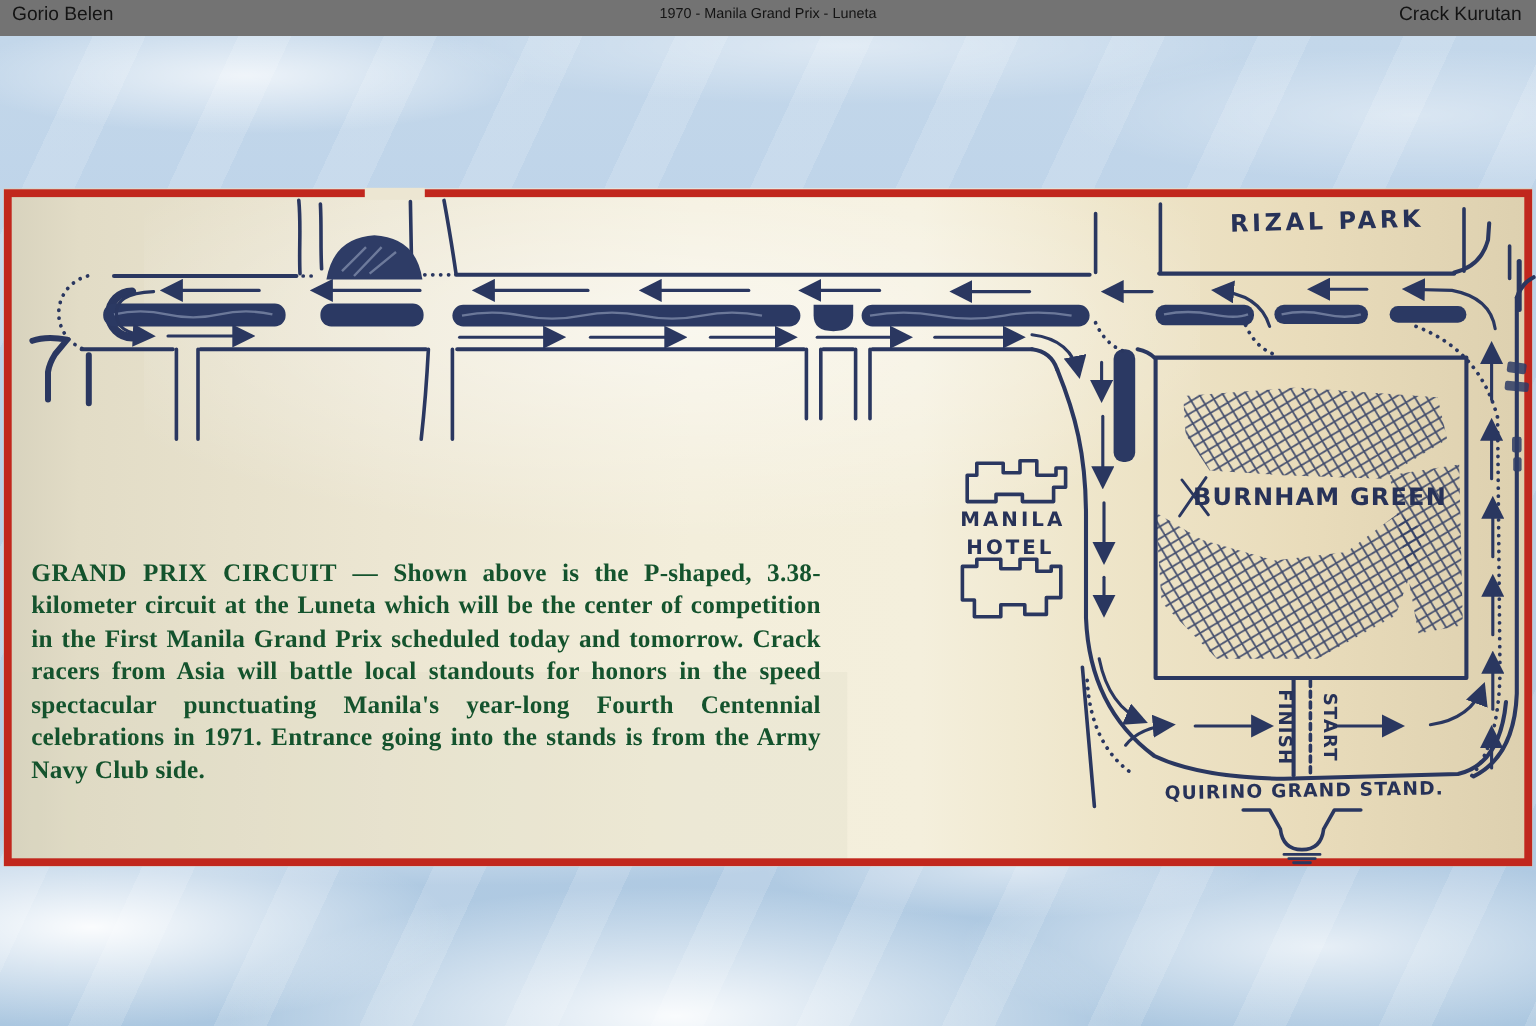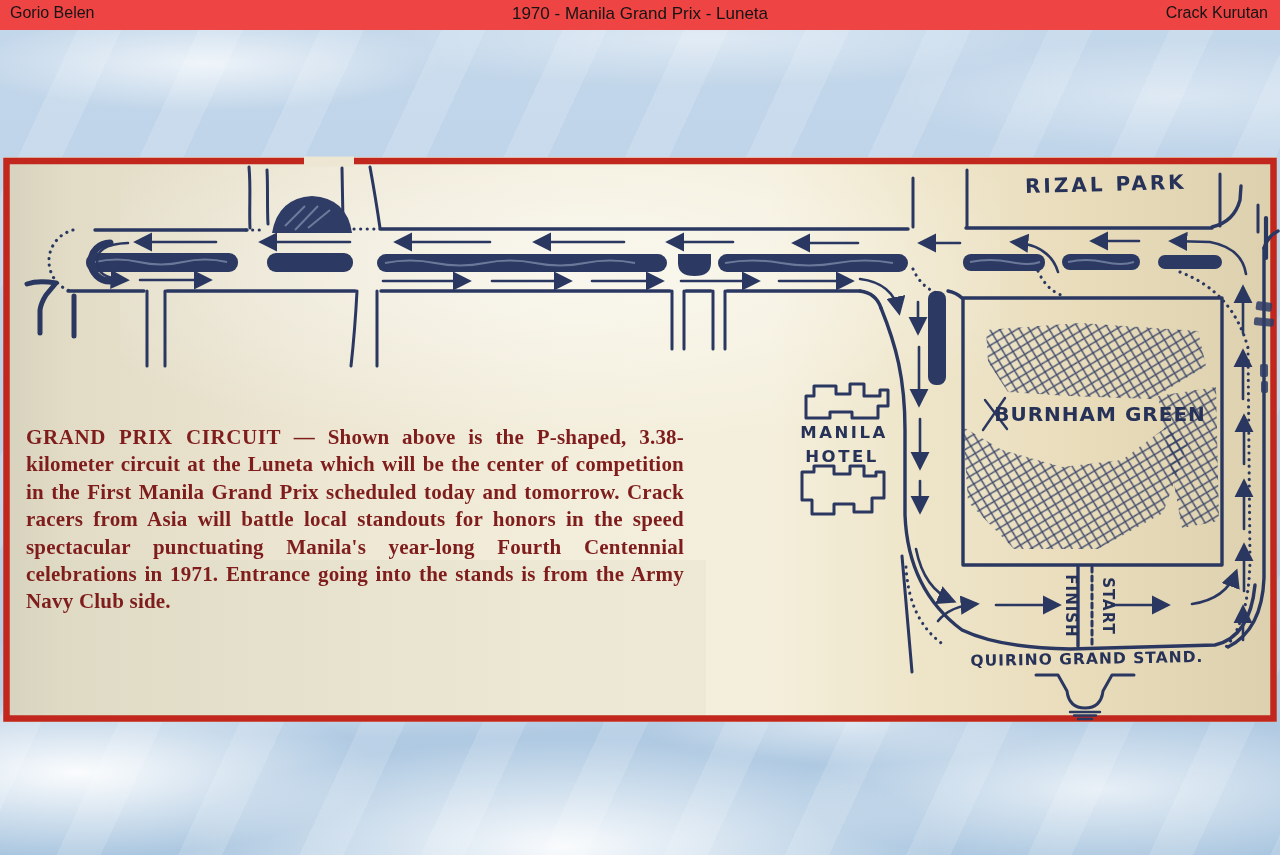--- a/index.html
+++ b/index.html
@@ -1,21 +1,21 @@
 <!DOCTYPE html>
 <html><head>
 <meta charset="utf-8">
 <style>
   html,body{margin:0;padding:0;background:#888;}
   .stage{position:relative;width:1280px;height:855px;overflow:hidden;background:#fff;
          font-family:"Liberation Sans",sans-serif;}
   
-  .header{position:absolute;left:0;top:0;width:1280px;height:30px;background:#ef4444;z-index:4;}
+  .header{position:absolute;left:0;top:0;width:1280px;height:30px;background:#737373;z-index:4;}
   .header .left{position:absolute;left:10px;top:4px;font-size:16px;color:#141414;}
-  .header .center{position:absolute;left:0;right:0;top:4px;text-align:center;font-size:17px;color:#141414;}
+  .header .center{position:absolute;left:0;right:0;top:4px;text-align:center;font-size:12px;color:#141414;}
   .header .right{position:absolute;right:12px;top:4px;font-size:16px;color:#141414;}
   
   .sky{position:absolute;left:0;top:30px;width:1280px;height:825px;z-index:1;
     background:
       radial-gradient(ellipse 430px 120px at 6% 90%, rgba(255,255,255,.95), rgba(255,255,255,0) 70%),
       radial-gradient(ellipse 520px 150px at 44% 99%, rgba(255,255,255,.92), rgba(255,255,255,0) 72%),
       radial-gradient(ellipse 430px 110px at 86% 92%, rgba(255,255,255,.7), rgba(255,255,255,0) 70%),
       radial-gradient(ellipse 620px 90px at 30% 78%, rgba(255,255,255,.55), rgba(255,255,255,0) 72%),
       radial-gradient(ellipse 300px 60px at 66% 84%, rgba(255,255,255,.5), rgba(255,255,255,0) 70%),
       radial-gradient(ellipse 340px 70px at 16% 4%, rgba(255,255,255,.7), rgba(255,255,255,0) 70%),
@@ -27,23 +27,23 @@
   svg.map{position:absolute;left:0;top:0;z-index:2;}
   .ink{stroke:#2a3760;fill:none;stroke-linecap:round;stroke-linejoin:round;}
   .w2{stroke-width:2.4}.w3{stroke-width:3}.w35{stroke-width:3.4}.w4{stroke-width:4.2}.w5{stroke-width:5}.w7{stroke-width:7}
   .arrow{stroke:#2a3760;stroke-width:2.6;fill:none;stroke-linecap:round;marker-end:url(#ah);}
   .dots{stroke:#2a3760;stroke-width:3.1;fill:none;stroke-linecap:round;stroke-dasharray:0.1 6.5;}
   .bar{fill:#2b3963;stroke:none;}
   .scrib{stroke:rgba(205,215,235,.4);stroke-width:2;fill:none;}
   .hatch{fill:url(#xh);stroke:none;}
   .mlabel{fill:#273258;font-family:"DejaVu Sans","Liberation Sans",sans-serif;font-weight:bold;}
   
-  .caption{position:absolute;left:26px;top:424px;width:658px;z-index:3;
+  .caption{position:absolute;left:26px;top:464px;width:658px;z-index:3;
     font-family:"Liberation Serif","DejaVu Serif",serif;font-size:21px;line-height:27.4px;
-    color:#7f1d1d;text-align:justify;font-weight:600;letter-spacing:.2px;}
+    color:#14532d;text-align:justify;font-weight:600;letter-spacing:.2px;}
   .caption .lead{font-weight:bold;letter-spacing:.6px;}
 </style>
 </head>
 <body>
 
 <div class="stage">
 
   <div class="header">
     <span class="left">Gorio Belen</span>
     <span class="center">1970 - Manila Grand Prix - Luneta</span>

